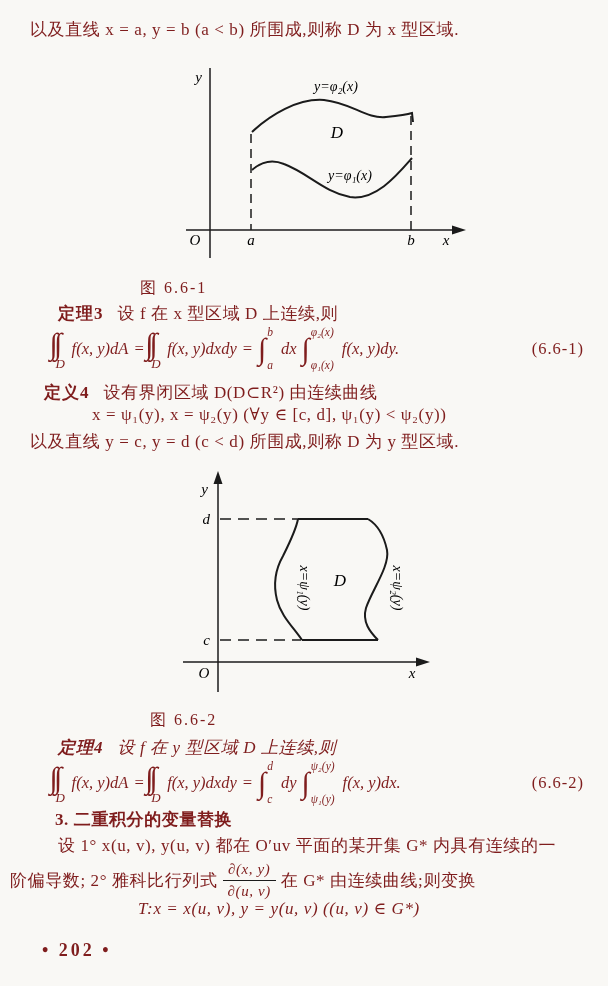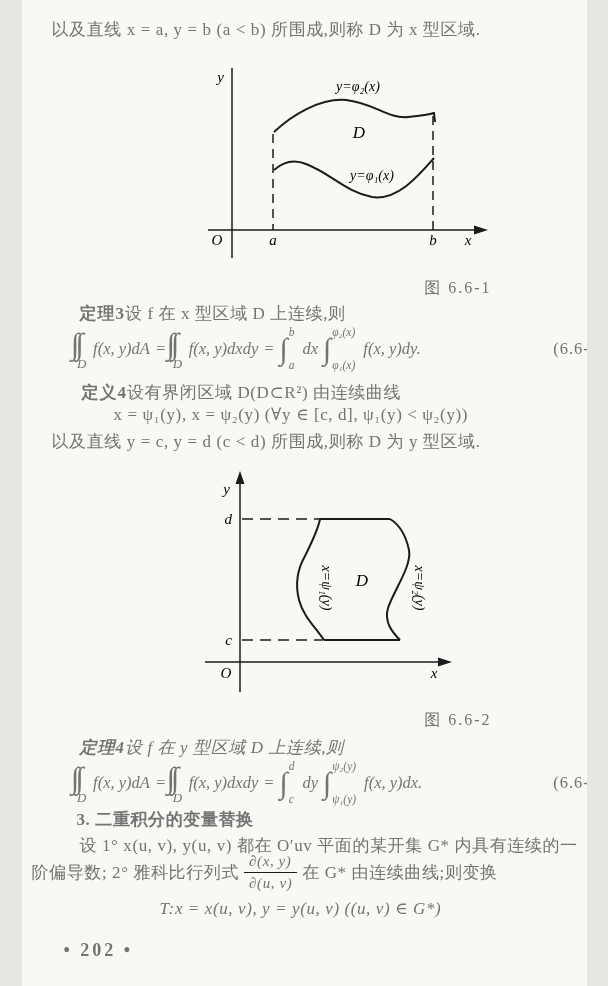--- a/index.html
+++ b/index.html
@@ -1,37 +1,37 @@
 <!DOCTYPE html>
 <html><head>
 <meta charset="utf-8">
 <style>
   * { margin:0; padding:0; box-sizing:border-box; }
   body { background:#e8e6e2; font-family:"Liberation Serif","DejaVu Serif",serif; }
   #page {
-    position:relative; width:565px; height:986px; margin:0 auto;
-    background:#f9f8f5; color:#737373; overflow:hidden;
+    position:relative; width:608px; height:986px; margin:0 auto;
+    background:#f9f8f5; color:#7f1d1d; overflow:hidden;
   }
   .line { position:absolute; font-size:17px; letter-spacing:0.6px; white-space:nowrap; }
-  .head { font-weight:bold; letter-spacing:1px; }
-  .caption { position:absolute; text-align:right; font-size:16px; letter-spacing:2px; }
+  .head { font-weight:bold; margin-right:14px; letter-spacing:1px; }
+  .caption { position:absolute; text-align:left; font-size:16px; letter-spacing:2px; }
   .formula {
     position:absolute; display:flex; align-items:center; gap:5px;
     font-style:italic; font-size:16.5px; white-space:nowrap;
   }
   .dbl { display:inline-flex; flex-direction:column; align-items:center; line-height:1; }
   .dblsign { font-size:30px; font-style:normal; letter-spacing:-0.42em; padding-right:0.42em; }
   .dblsub { font-size:13px; font-style:italic; margin-top:-2px; }
   .sint { display:inline-flex; align-items:center; line-height:1; }
   .sintsign { font-size:30px; font-style:normal; }
   .lims { display:inline-flex; flex-direction:column; justify-content:space-between;
           height:46px; font-size:11.5px; padding:1px 0; margin-left:1px; margin-right:3px; }
   .tag { margin-left:auto; font-style:normal; letter-spacing:1px; }
-  .frac { display:inline-block; text-align:left; font-style:italic; font-size:15px;
-          vertical-align:middle; margin:0 5px; line-height:1.25; }
+  .frac { display:inline-block; text-align:center; font-style:italic; font-size:15px;
+          vertical-align:middle; margin:8px 5px; line-height:1.25; }
   .fracnum { display:block; padding:0 5px 1px; border-bottom:1.6px solid #1b1b1b; }
   .fracden { display:block; padding:1px 5px 0; }
   .flexline { position:absolute; display:flex; align-items:center; font-size:17px;
               letter-spacing:0.6px; white-space:nowrap; }
   .pagenum { position:absolute; font-size:18px; font-weight:bold; letter-spacing:3px; }
   svg { position:absolute; }
   svg text { font-family:"Liberation Serif","DejaVu Serif",serif; }
   .axch { font-style:italic; font-size:15px; }
   .lbl  { font-style:italic; font-size:14px; }
   .reg  { font-style:italic; font-size:17px; }
@@ -91,21 +91,21 @@
       <span class="sintsign">∫</span>
       <span class="lims">
         <span>φ₂(x)</span>
         <span>φ₁(x)</span>
       </span>
     </span>
     <span>f(x, y)dy.</span>
     <span class="tag">(6.6-1)</span>
   </div>
 
-  <div class="line" style="top:381px; left:60px;">
+  <div class="line" style="top:381px; left:44px;">
     <span class="head">定义4</span><span>设有界闭区域 D(D⊂R²) 由连续曲线</span>
   </div>
   <div class="line" style="top:404px; left:92px; ">x = ψ₁(y), x = ψ₂(y)   (∀y ∈ [c, d], ψ₁(y) &lt; ψ₂(y))</div>
   <div class="line" style="top:430px; left:30px;">以及直线 y = c, y = d (c &lt; d) 所围成,则称 D 为 y 型区域.</div>
 
   <svg width="320" height="228" style="top:470px; left:150px;" viewBox="0 0 320 228">
     <line x1="68" y1="6" x2="68" y2="222" stroke="#1b1b1b" stroke-width="1.5"></line>
     <polygon points="63.5,14 68,1 72.5,14" fill="#1b1b1b"></polygon>
     <line x1="33" y1="192" x2="268" y2="192" stroke="#1b1b1b" stroke-width="1.5"></line>
     <polygon points="266,187.5 280,192 266,196.5" fill="#1b1b1b"></polygon>

